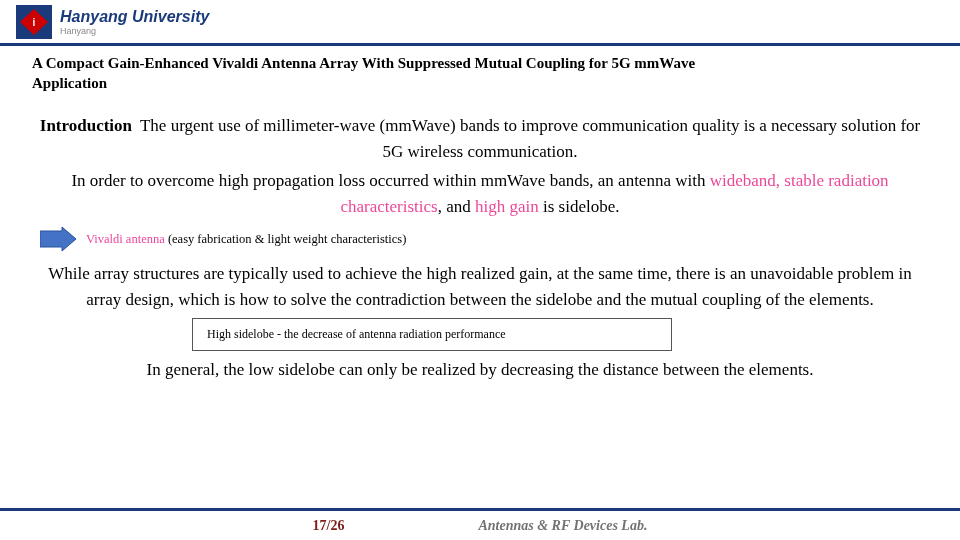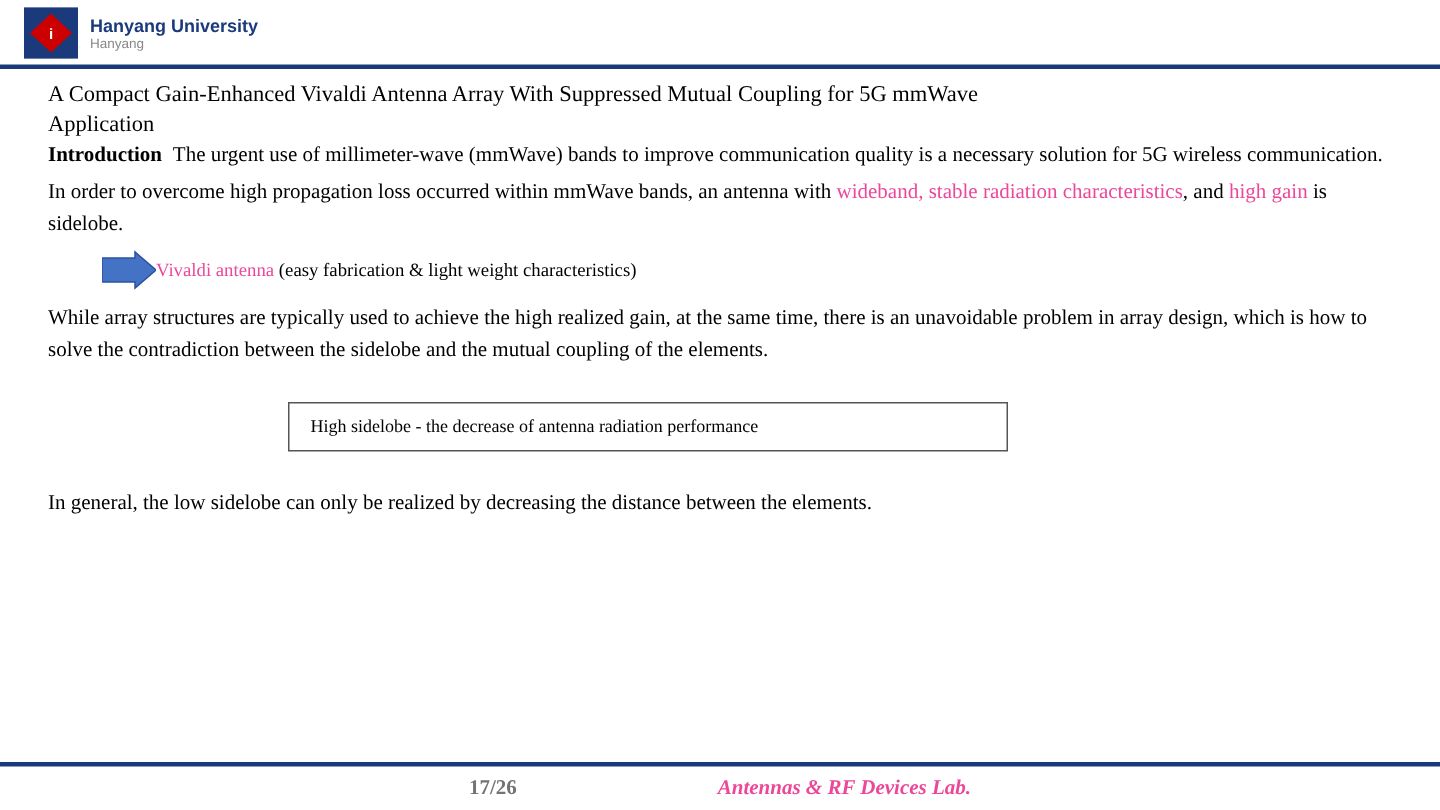--- a/index.html
+++ b/index.html
@@ -34,74 +34,77 @@
       position: relative;
       display: flex;
       align-items: center;
       justify-content: center;
     }
     .logo-text-container {
       display: flex;
       flex-direction: column;
     }
     .university-name {
-      font-size: 12px;
+      font-size: 16px;
       font-weight: bold;
       color: #1a3a7c;
       font-family: Arial, sans-serif;
+      font-style: italic;
     }
     .logo-sub {
       font-size: 9px;
       color: #888;
       font-family: Arial, sans-serif;
     }
 
     
     .content {
       padding: 8px 32px 6px 32px;
     }
 
     .main-title {
       font-size: 15px;
-      font-weight: normal;
+      font-weight: bold;
       color: #000;
-      margin-bottom: 0;
+      margin-bottom: 20px;
       line-height: 1.3;
     }
 
     .body-text {
-      font-size: 14px;
+      font-size: 17px;
       line-height: 1.5;
       margin-bottom: 8px;
       color: #000;
+      text-align: center;
     }
 
     .highlight-red { color: #ec4899; font-weight: normal; }
     .underline-text { }
 
     
     .arrow-block {
       display: flex;
       align-items: center;
-      margin: 6px 0 8px 36px;
+      margin: 6px 0 8px 8px;
+      gap: 10px;
     }
     .arrow-icon {
       width: 36px;
       height: 28px;
       flex-shrink: 0;
     }
     .arrow-label {
       font-size: 12.5px;
     }
 
     
     .info-box {
       border: 1px solid #555;
       padding: 6px 14px;
-      margin: 24px auto;
+      margin: 6px auto;
       width: 480px;
       margin-left: 160px;
       font-size: 12px;
       line-height: 1.6;
     }
 
     
     .footer {
       position: absolute;
       bottom: 0;
@@ -111,27 +114,27 @@
       border-top: 3px solid #1a3a7c;
       display: flex;
       align-items: center;
       justify-content: center;
       gap: 120px;
       padding: 0 30px;
     }
     .footer-page {
       font-size: 14px;
       font-weight: bold;
-      color: #737373;
+      color: #7f1d1d;
     }
     .footer-lab {
       font-size: 14px;
       font-weight: bold;
       font-style: italic;
-      color: #ec4899;
+      color: #737373;
       margin-left: 14px;
     }
 
     .small-gap { margin-bottom: 4px; }
   </style>
 </head>
 <body>
 
 <div class="header">
   <div class="logo-container">

